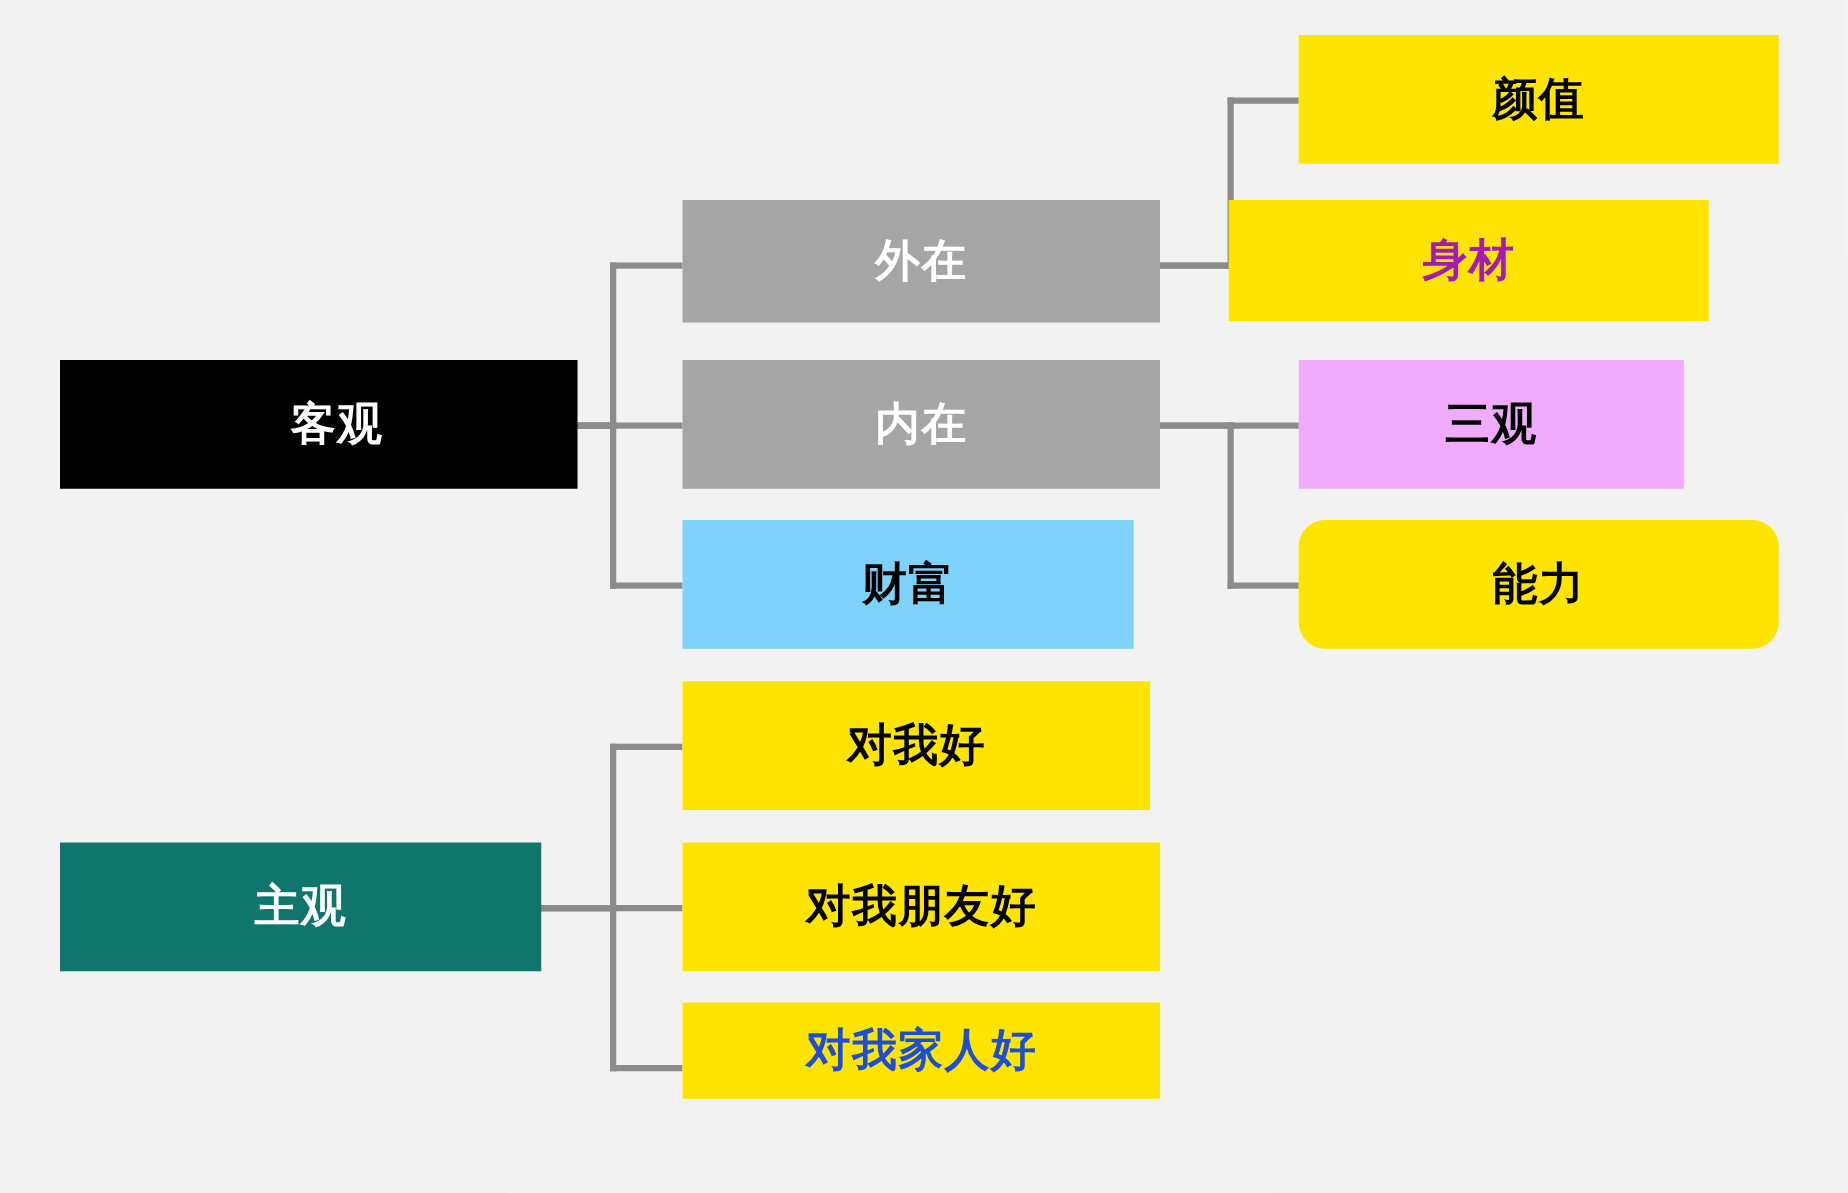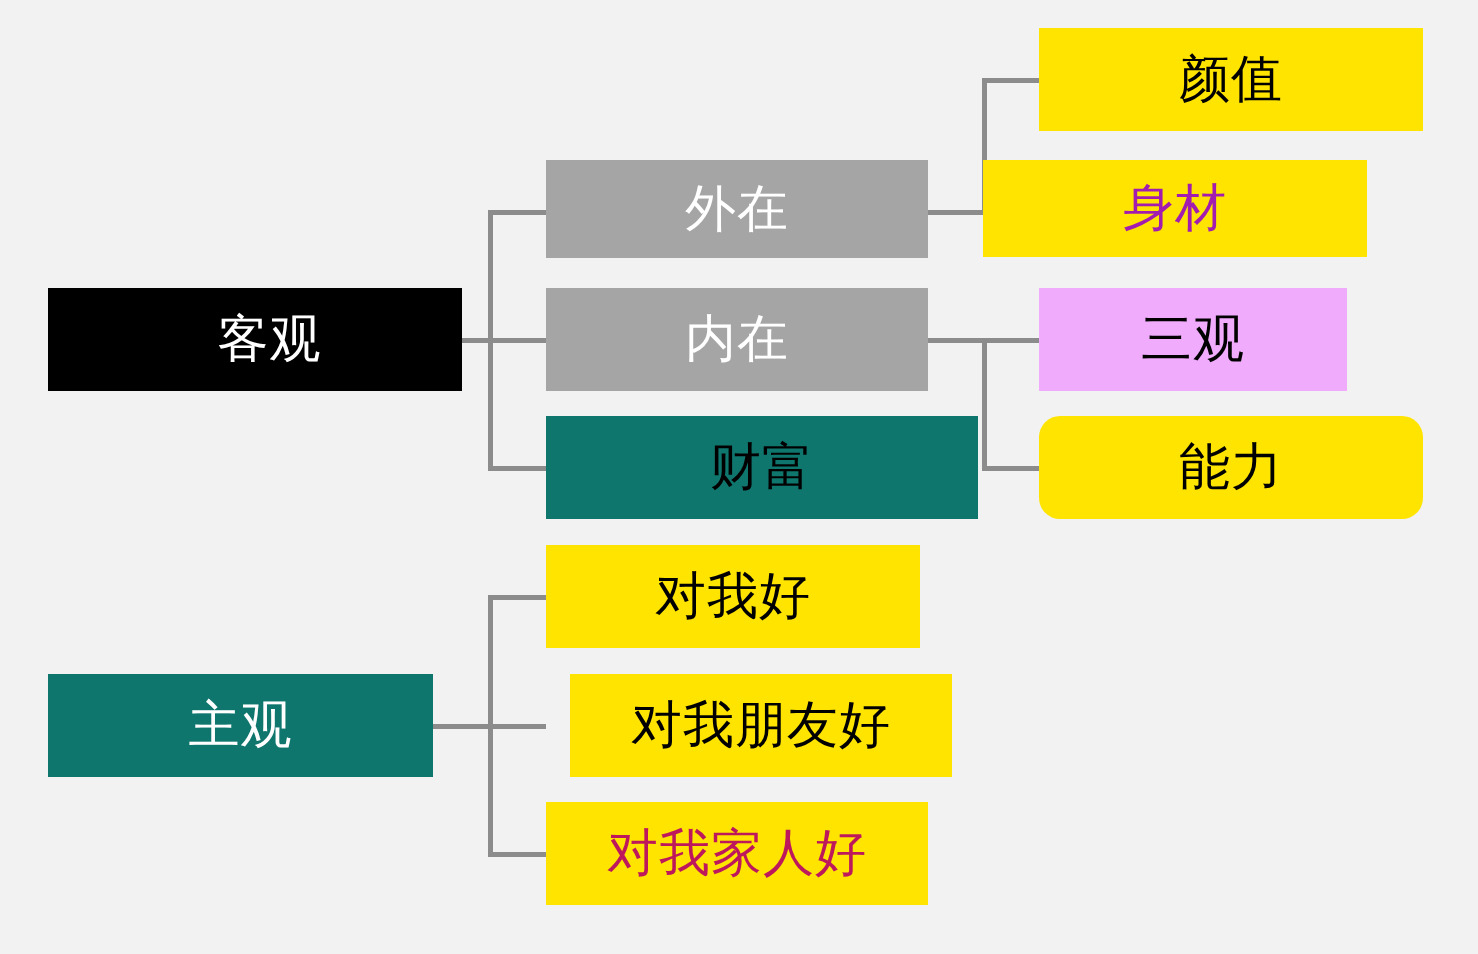--- a/index.html
+++ b/index.html
@@ -16,22 +16,22 @@
   .edge-seg {
     position: absolute;
     z-index: 1;
   }
   .node {
     position: absolute;
     z-index: 2;
     display: flex;
     align-items: center;
     justify-content: center;
-    font-size: 51px;
-    font-weight: 400;
+    font-size: 36px;
+    font-weight: 700;
     letter-spacing: 1px;
     white-space: nowrap;
   }
 </style>
 </head>
 <body>
 
 <div id="canvas" style="background: rgb(242, 242, 242);">
   <div id="edge-layer">
       <div class="edge-seg" style="left: 433px; top: 338px; width: 59px; height: 5px; background: rgb(140, 140, 140);"></div>
@@ -63,22 +63,22 @@
       <div class="edge-seg" style="left: 488px; top: 724px; width: 58px; height: 5px; background: rgb(140, 140, 140);"></div>
       <div class="edge-seg" style="left: 433px; top: 724px; width: 59px; height: 5px; background: rgb(140, 140, 140);"></div>
       <div class="edge-seg" style="left: 488px; top: 724px; width: 5px; height: 133px; background: rgb(140, 140, 140);"></div>
       <div class="edge-seg" style="left: 488px; top: 852px; width: 58px; height: 5px; background: rgb(140, 140, 140);"></div>
     </div>
   <div id="node-layer">
       <div class="node" style="left: 48px; top: 288px; width: 385px; height: 103px; background: rgb(0, 0, 0); color: rgb(255, 255, 255); padding-left: 29px;">客观</div>
       <div class="node" style="left: 48px; top: 674px; width: 385px; height: 103px; background: #0f766e; color: rgb(255, 255, 255);">主观</div>
       <div class="node" style="left: 546px; top: 160px; width: 382px; height: 98px; background: rgb(165, 165, 165); color: rgb(255, 255, 255);">外在</div>
       <div class="node" style="left: 546px; top: 288px; width: 382px; height: 103px; background: rgb(165, 165, 165); color: rgb(255, 255, 255);">内在</div>
-      <div class="node" style="left: 546px; top: 416px; width: 432px; height: 103px; background: #0f766e; color: rgb(0, 0, 0);">财富</div>
+      <div class="node" style="left: 546px; top: 416px; width: 361px; height: 103px; background: #7dd3fc; color: rgb(0, 0, 0);">财富</div>
       <div class="node" style="left: 546px; top: 545px; width: 374px; height: 103px; background: rgb(255, 228, 0); color: rgb(0, 0, 0); text-align: center;">对我好</div>
-      <div class="node" style="left: 546px; top: 674px; width: 382px; height: 103px; background: rgb(255, 228, 0); color: rgb(0, 0, 0); margin-left: 24px;">对我朋友好</div>
-      <div class="node" style="left: 546px; top: 802px; width: 382px; height: 103px; background: rgb(255, 228, 0); color: #be185d; text-align: center;">对我家人好</div>
+      <div class="node" style="left: 546px; top: 674px; width: 382px; height: 103px; background: rgb(255, 228, 0); color: rgb(0, 0, 0);">对我朋友好</div>
+      <div class="node" style="left: 546px; top: 802px; width: 382px; height: 77px; background: rgb(255, 228, 0); color: #1d4ed8; text-align: center;">对我家人好</div>
       <div class="node" style="left: 1039px; top: 28px; width: 384px; height: 103px; background: rgb(255, 228, 0); color: rgb(0, 0, 0);">颜值</div>
       <div class="node" style="left: 983px; top: 160px; width: 384px; height: 97px; background: rgb(255, 228, 0); color: #a21caf;">身材</div>
       <div class="node" style="left: 1039px; top: 288px; width: 308px; height: 103px; background: #f0abfc; color: rgb(0, 0, 0);">三观</div>
       <div class="node" style="left: 1039px; top: 416px; width: 384px; height: 103px; background: rgb(255, 228, 0); color: rgb(0, 0, 0); border-radius: 21px;">能力</div>
     </div>
 </div>
 
 </body></html>

